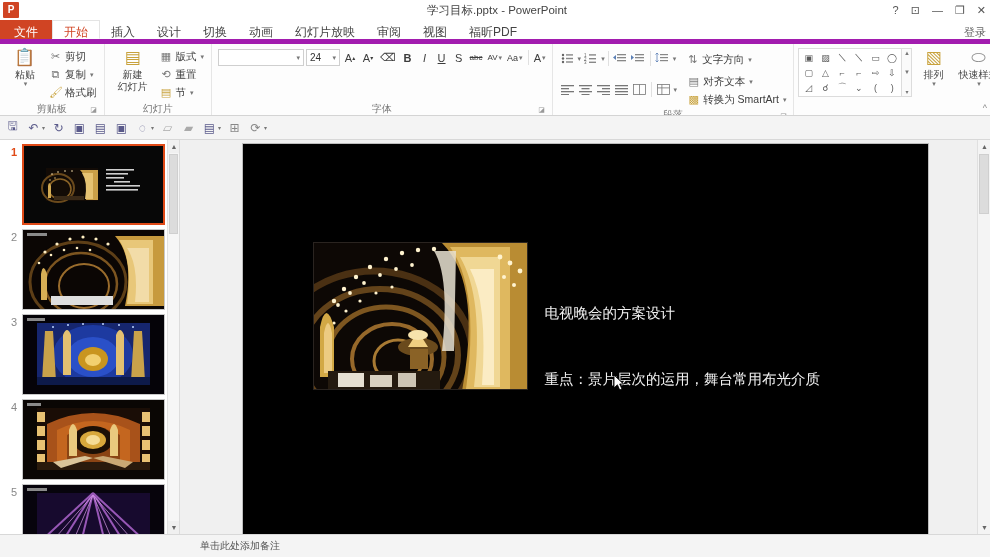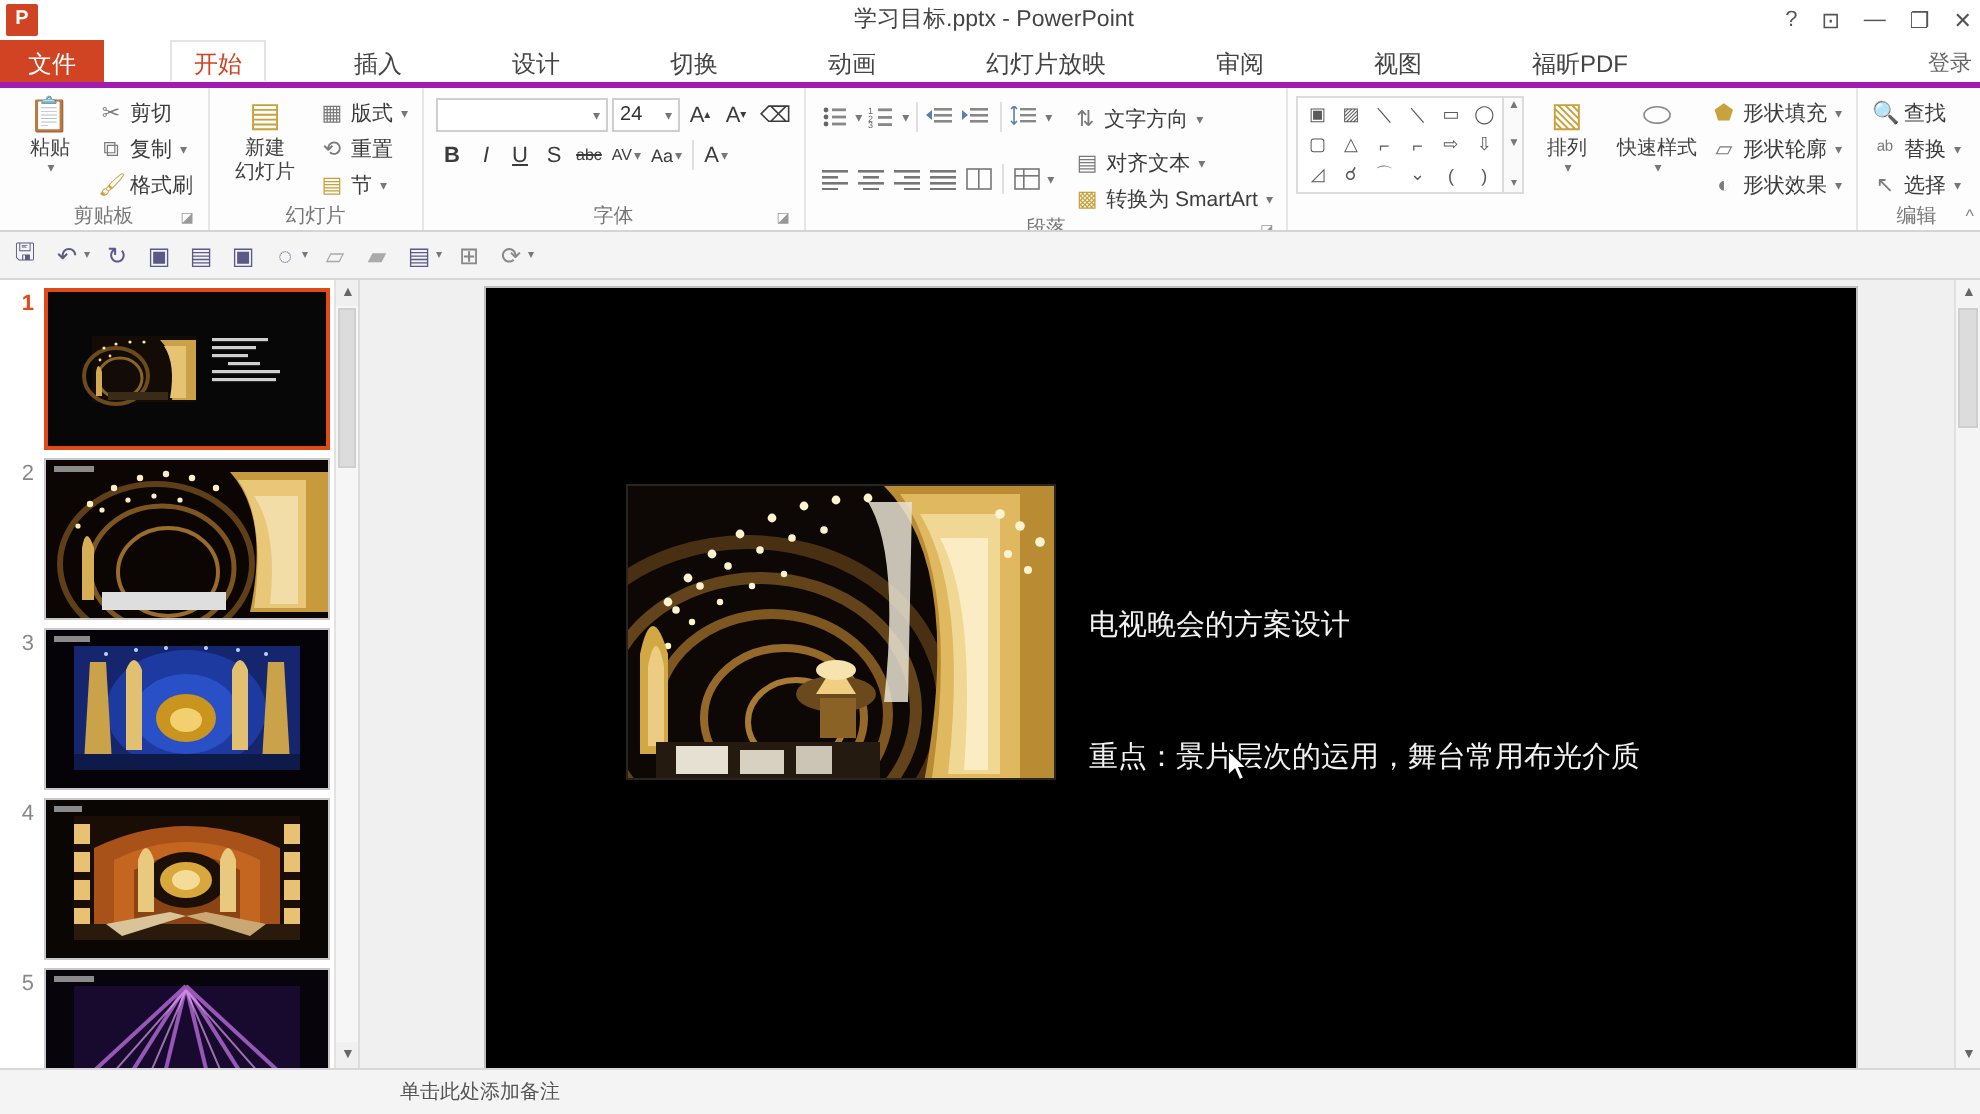--- a/index.html
+++ b/index.html
@@ -28,21 +28,21 @@
   }
   .win-ctrls {
     position: absolute; right: 4px; top: 0; height: 20px;
     display: flex; align-items: center; gap: 12px; font-size: 11px; color: #555;
   }
   .win-ctrls span { cursor: default; }
 
   
   .tabstrip {
     height: 24px; background: #ffffff; display: flex; align-items: stretch;
-    border-bottom: 3px solid #a21caf; position: relative; gap: 33px;
+    border-bottom: 5px solid #a21caf; position: relative;
   }
   .tab {
     padding: 0 11px; font-size: 12px; color: #444; line-height: 24px;
     white-space: nowrap; cursor: default;
   }
   .tab.file { background: #d04423; color: #fff; font-weight: normal; padding: 0 14px; }
   .tab.active { color: #d04423; background: #fff; border: 1px solid #e4e4e4;
                 border-bottom: 1px solid #fff; line-height: 23px; }
   .signin {
     position: absolute; right: 4px; top: 0; line-height: 24px;
@@ -313,21 +313,21 @@
             <span class="gl gold">▤</span>
             <span>节</span>
             <span class="caret">▾</span>
           </div>
         </div>
       </div>
       <div class="grp-label">幻灯片</div>
     </div>
 
     <div class="grp">
-      <div class="grp-body" style="flex-direction:column;align-items:flex-start;">
+      <div class="grp-body" style="flex-direction:row;align-items:flex-start;">
         <div class="fontrow1">
           <div class="fontbox">
             <span></span>
             <span class="caret">▾</span>
           </div>
           <div class="sizebox">
             <span>24</span>
             <span class="caret">▾</span>
           </div>
           <div class="tb">

